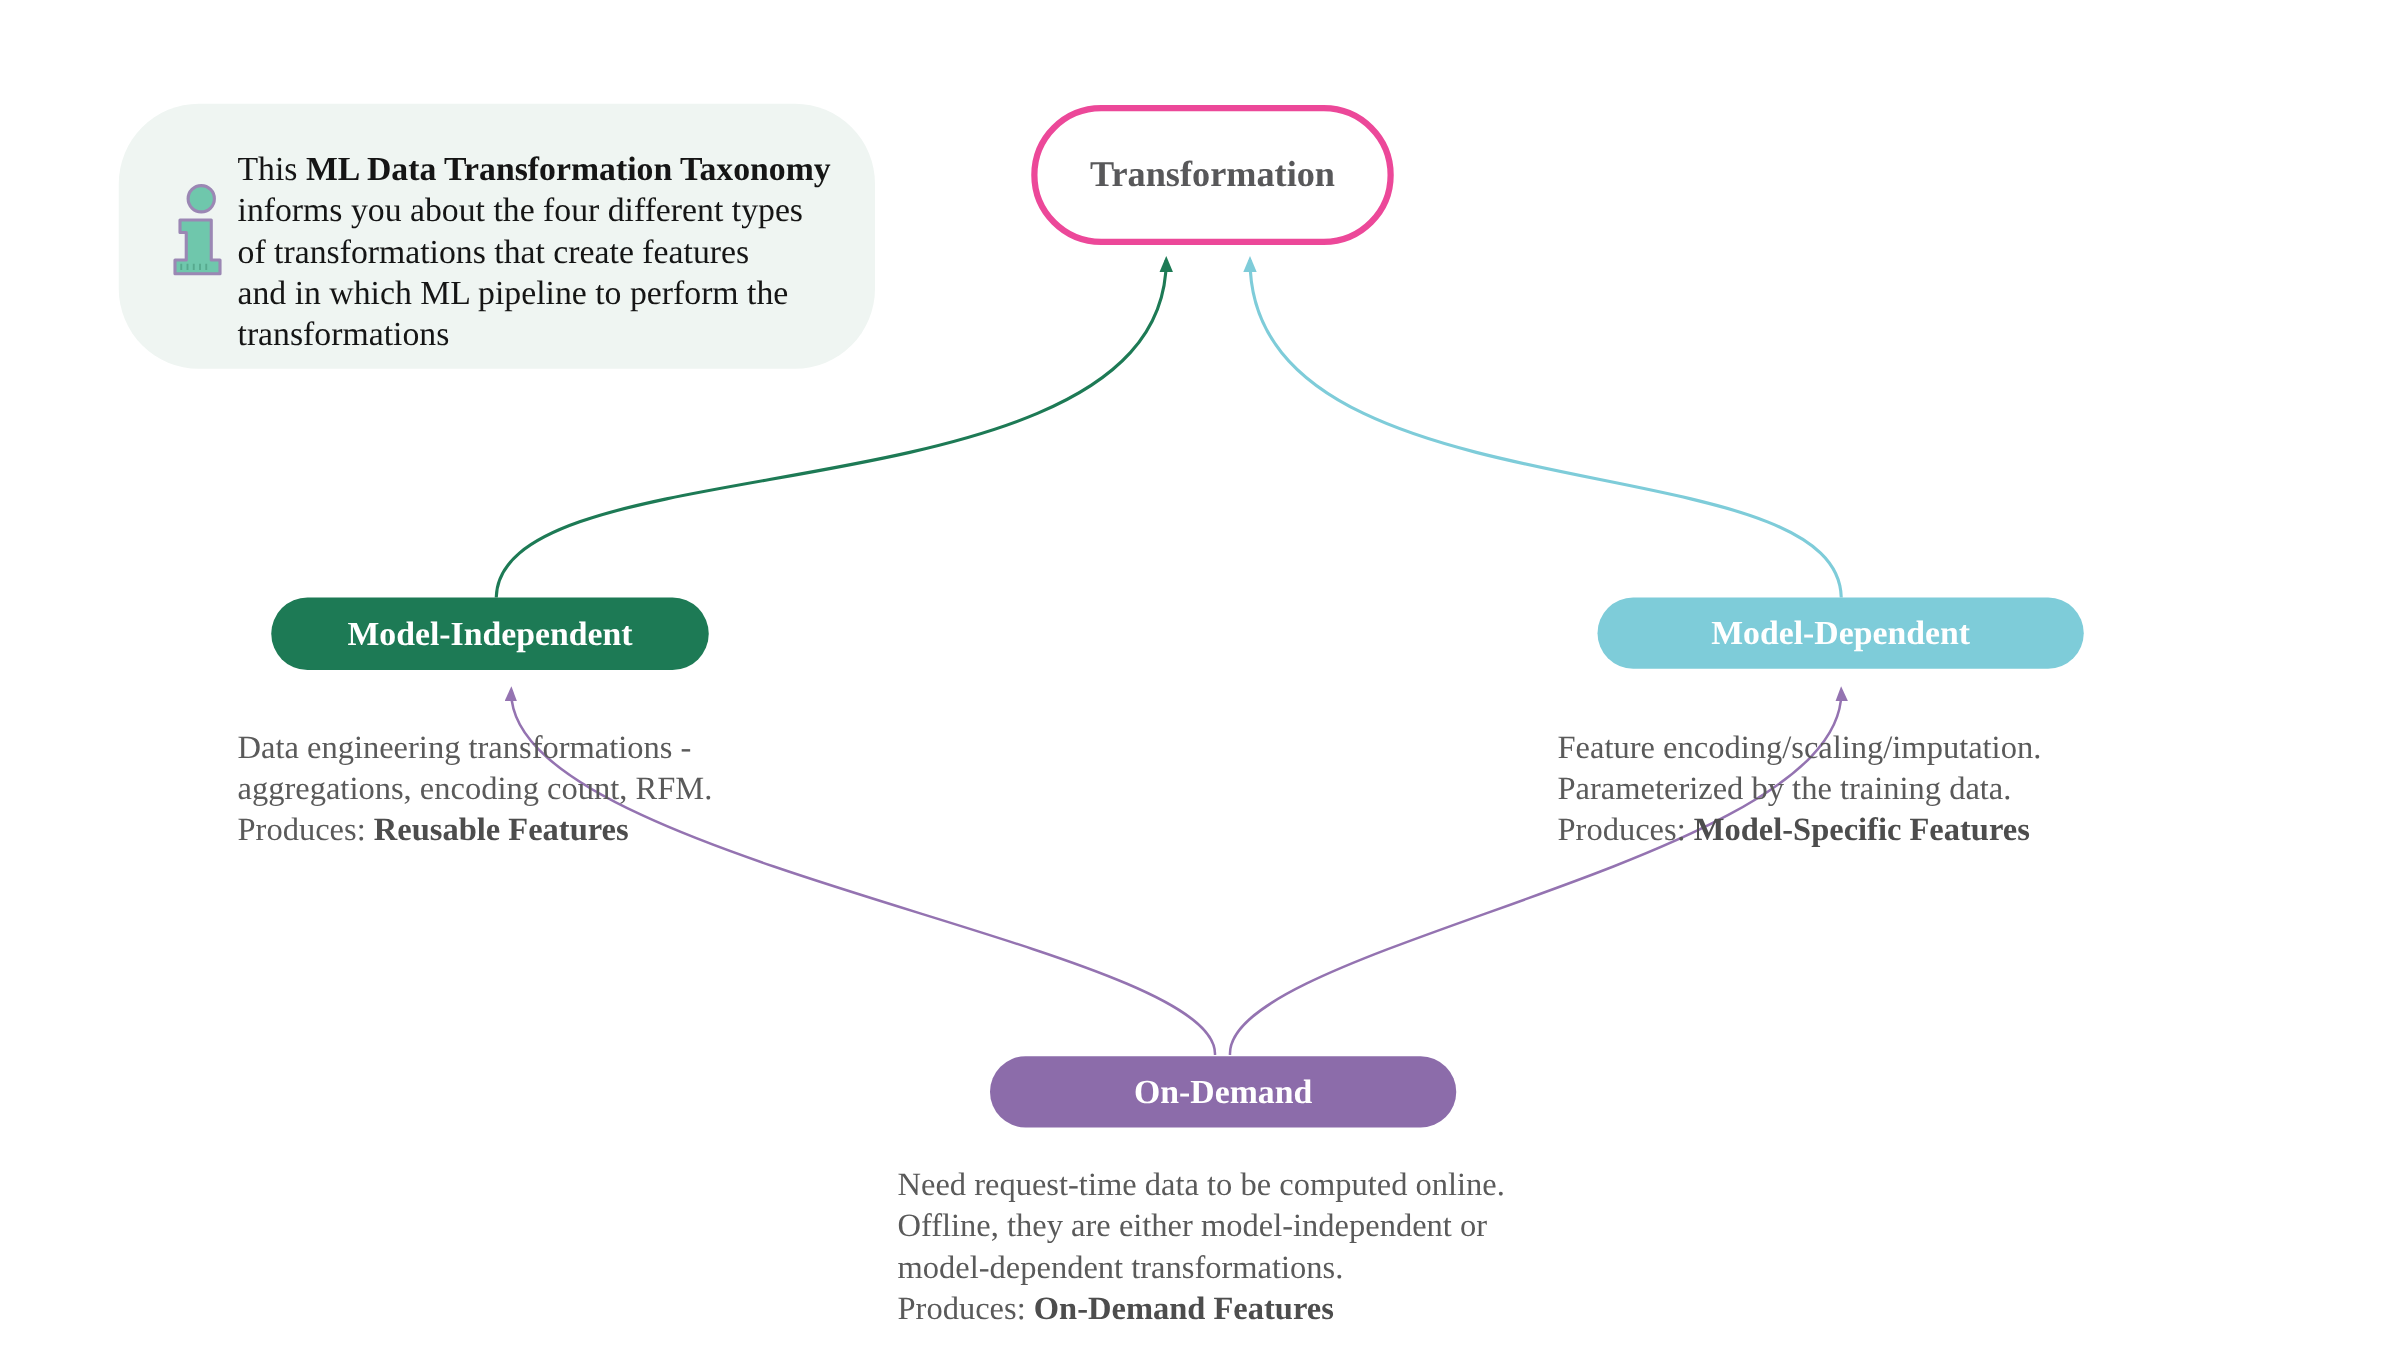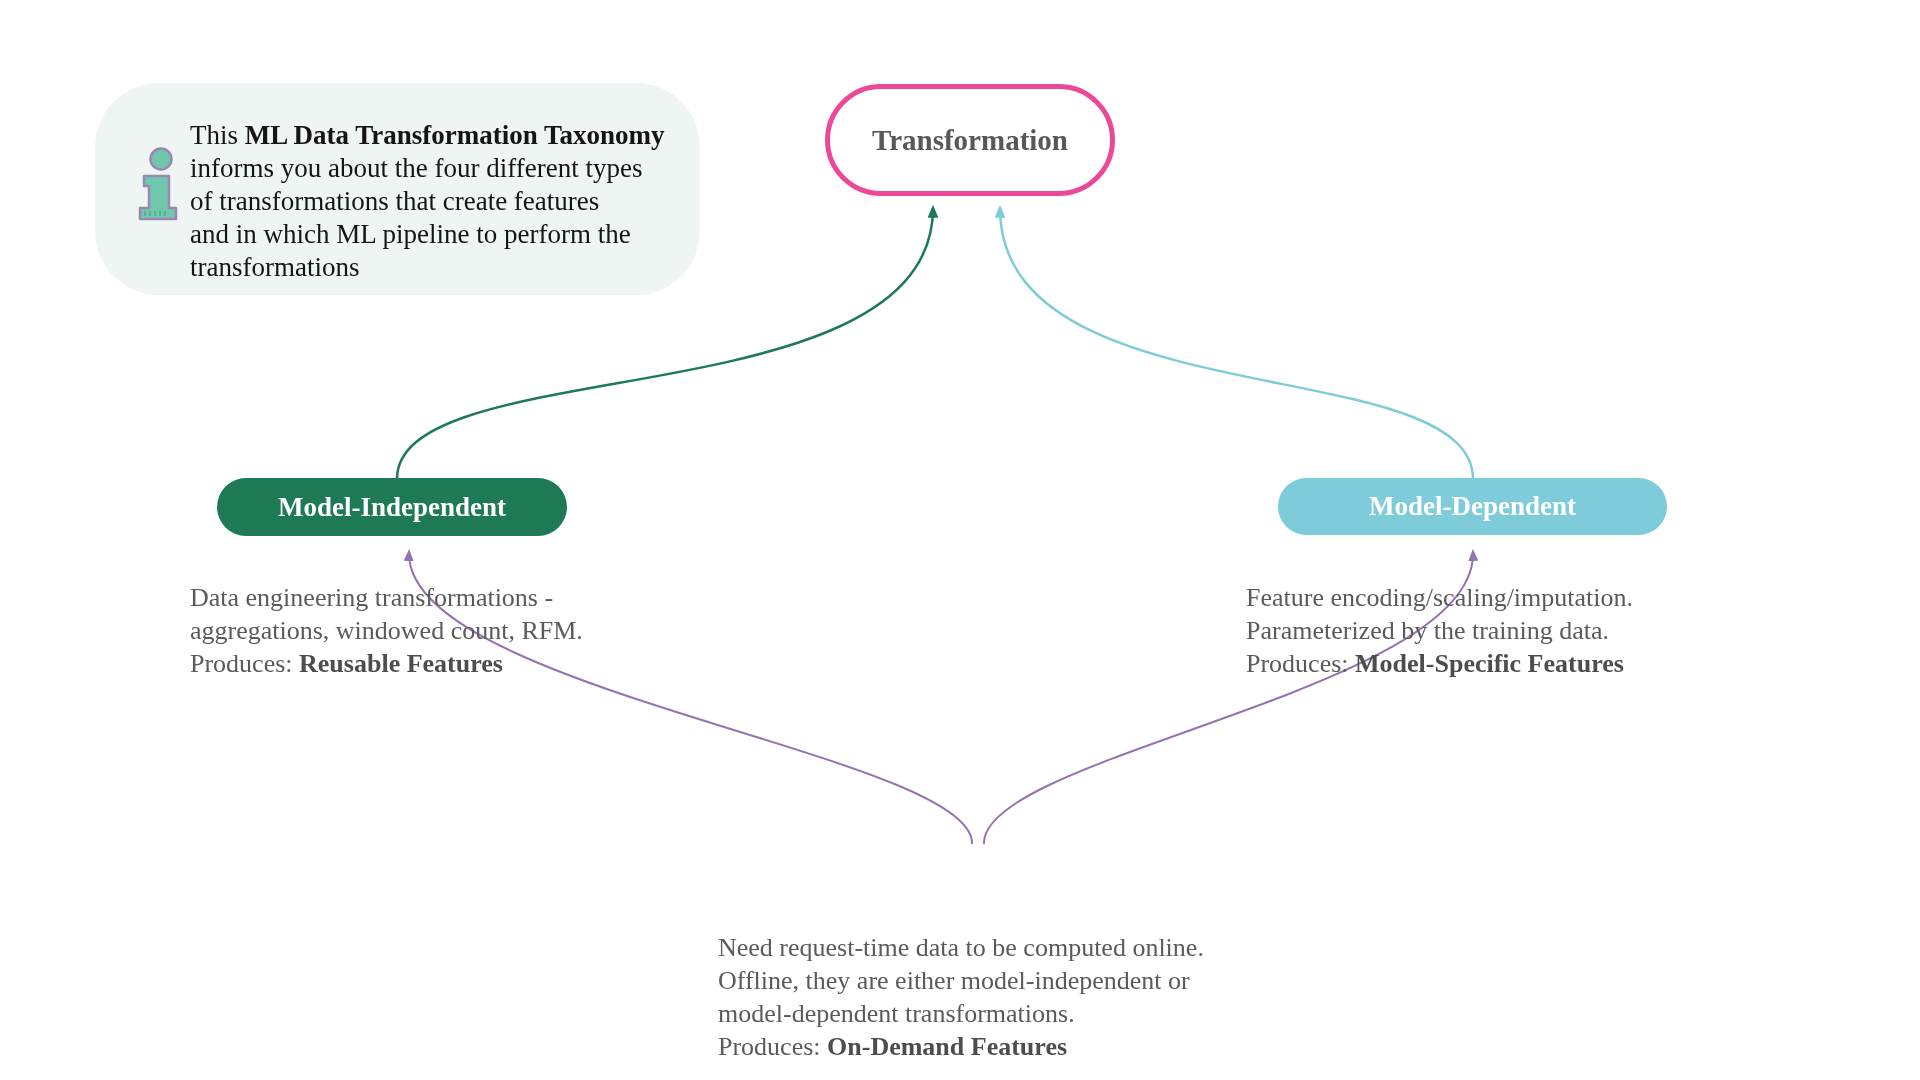--- a/index.html
+++ b/index.html
@@ -83,23 +83,26 @@
   </div>
 
   <div class="node node-right" style="background-color: rgb(126, 204, 217);">
     <span>Model-Dependent</span>
   </div>
 
   <div class="node node-left" style="background-color: rgb(29, 122, 85);">
     <span>Model-Independent</span>
   </div>
 
+  <div class="node node-bottom" style="background-color: rgb(140, 108, 170);">
+    <span>On-Demand</span>
+  </div>
 
   <div class="desc desc-left"><span>Data engineering transformations -
-aggregations, windowed count, RFM.
+aggregations, encoding count, RFM.
 </span><span>Produces: </span><b>Reusable Features</b></div>
 
   <div class="desc desc-right"><span>Feature encoding/scaling/imputation.
 Parameterized by the training data.
 </span><span>Produces: </span><b>Model-Specific Features</b></div>
 
   <div class="desc desc-bottom"><span>Need request-time data to be computed online.
 Offline, they are either model-independent or
 model-dependent transformations.
 </span><span>Produces: </span><b>On-Demand Features</b></div>

